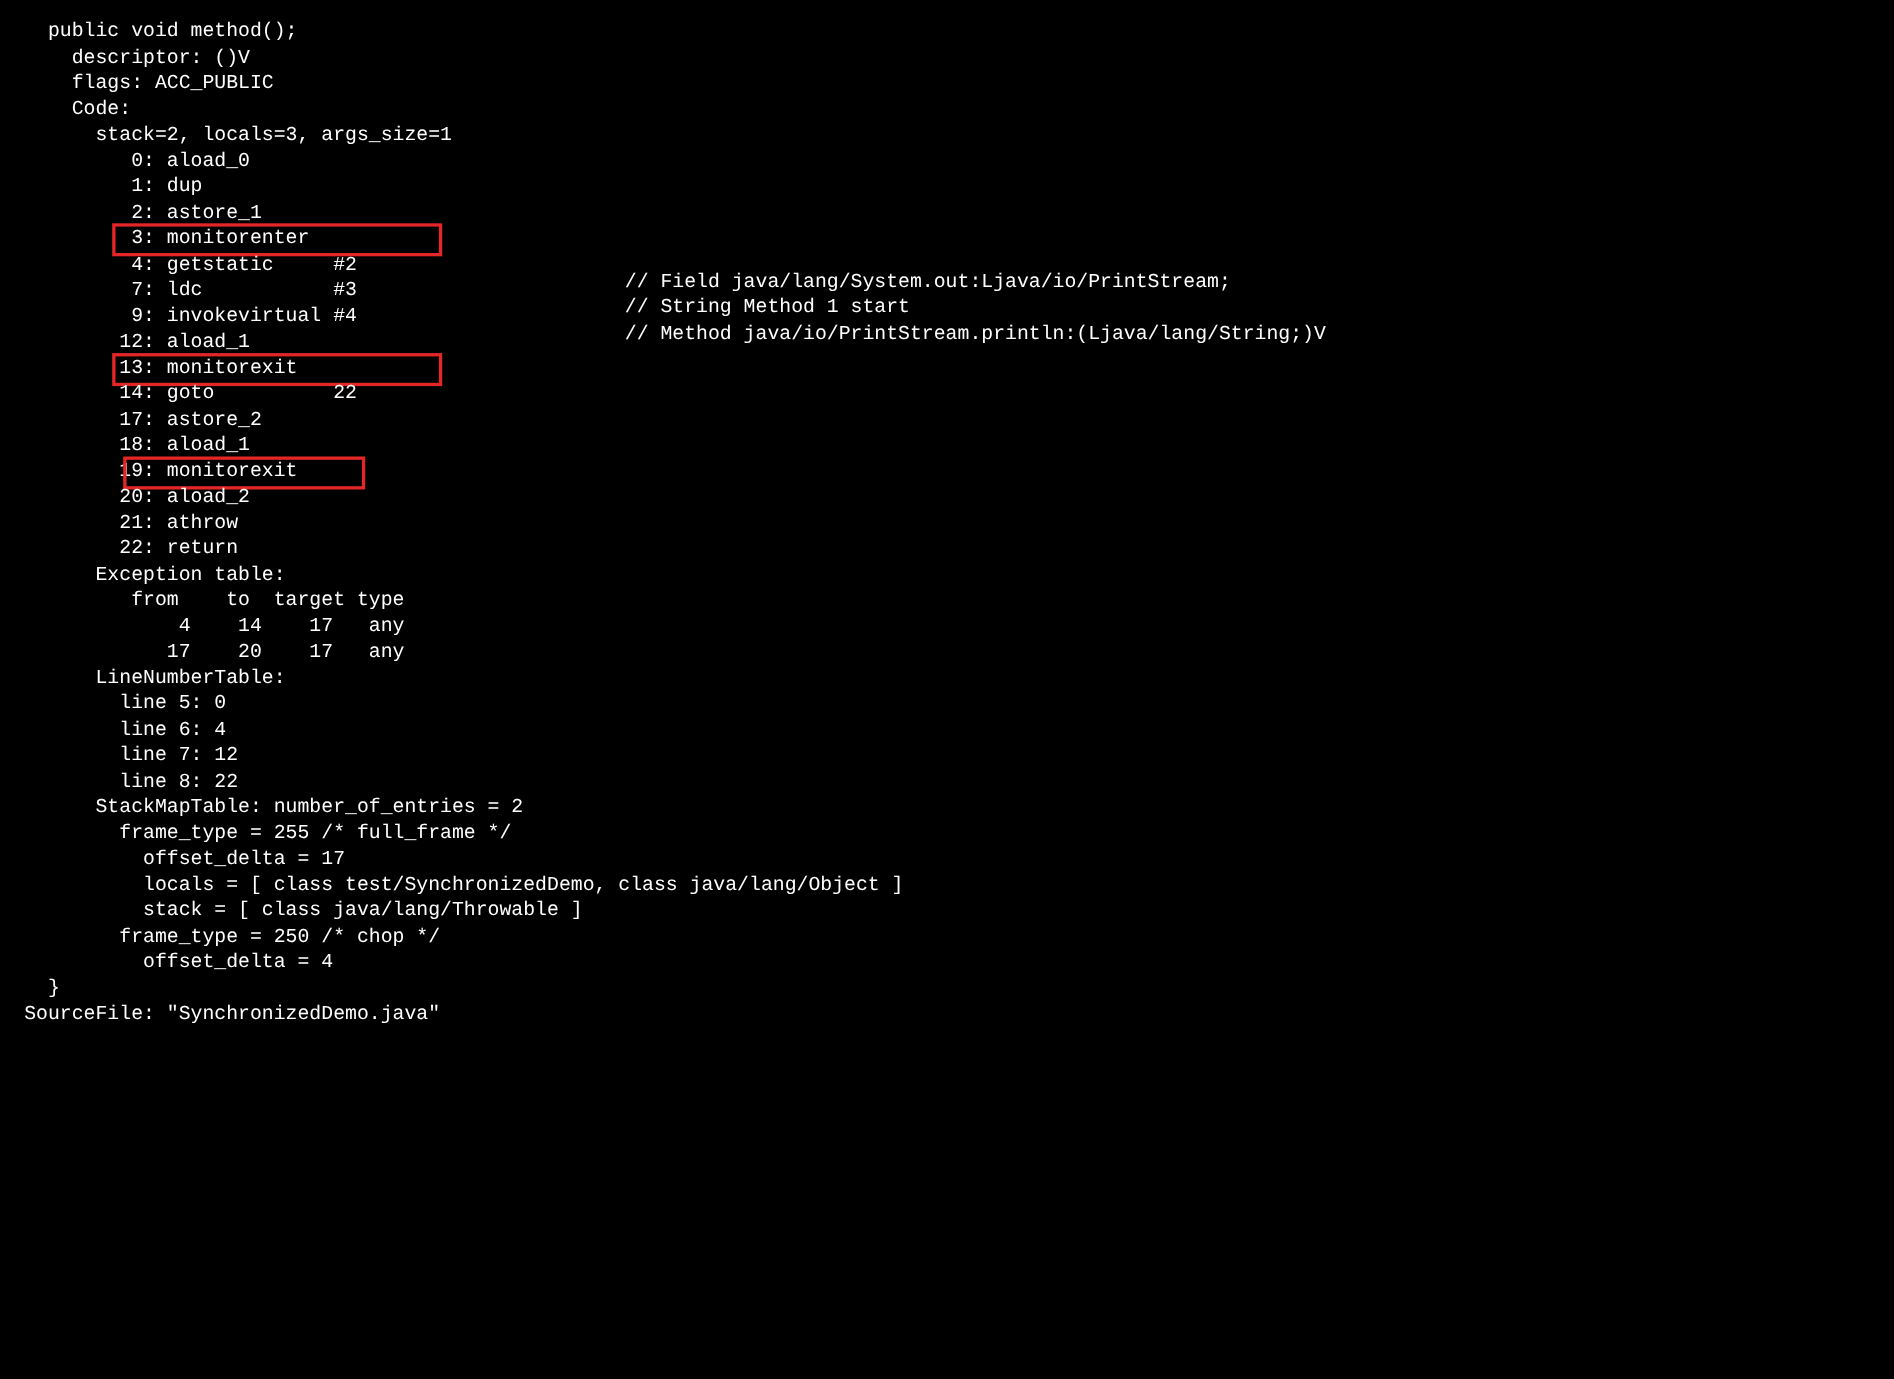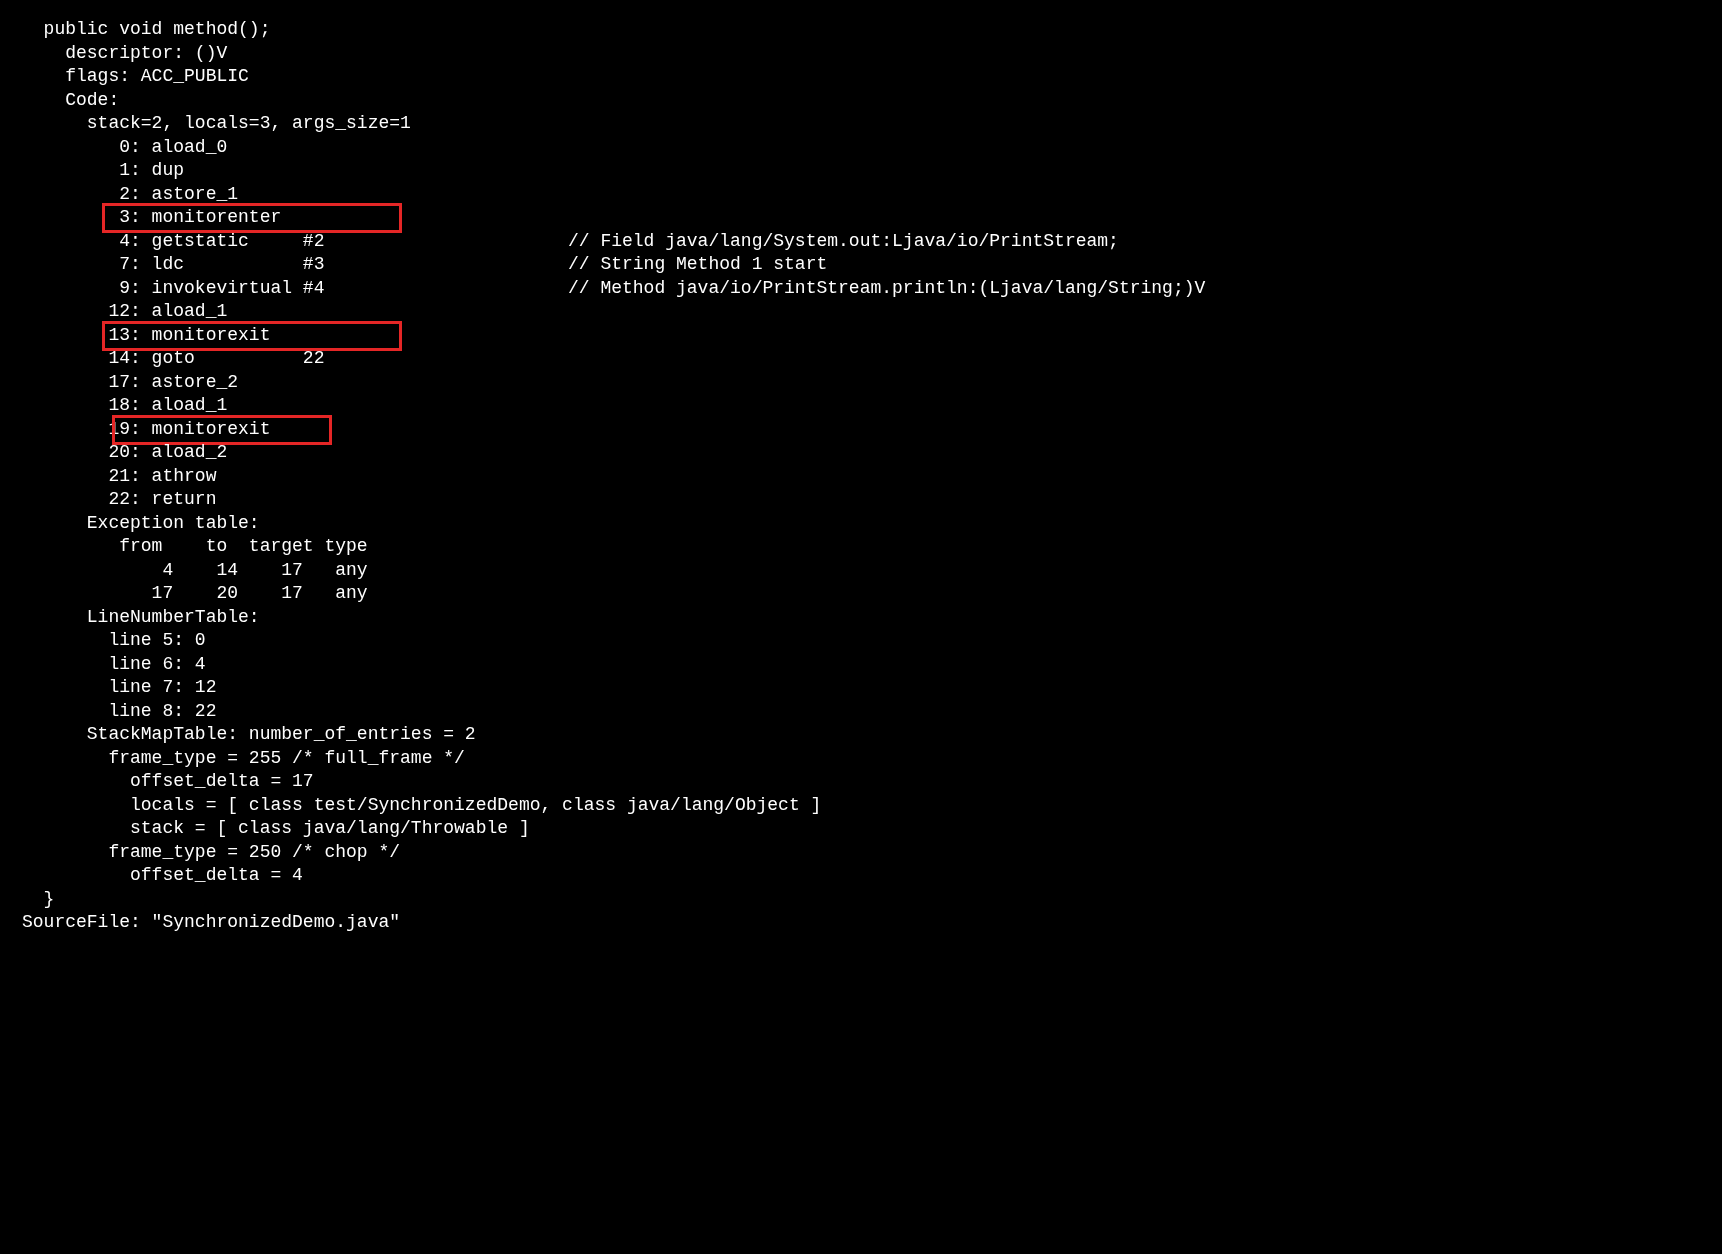--- a/index.html
+++ b/index.html
@@ -25,21 +25,21 @@
     font-family: Liberation Mono, monospace;
   }
   .txt {
     position: absolute;
     left: 0;
     top: 0;
   }
   .comment-col {
     position: absolute;
     left: 546px;
-    top: 0;
+    top: 16px;
   }
   .hl {
     position: absolute;
     border: 3px solid #e52626;
     box-sizing: border-box;
     height: 30px;
     top: -3px;
     pointer-events: none;
   }
 </style>

